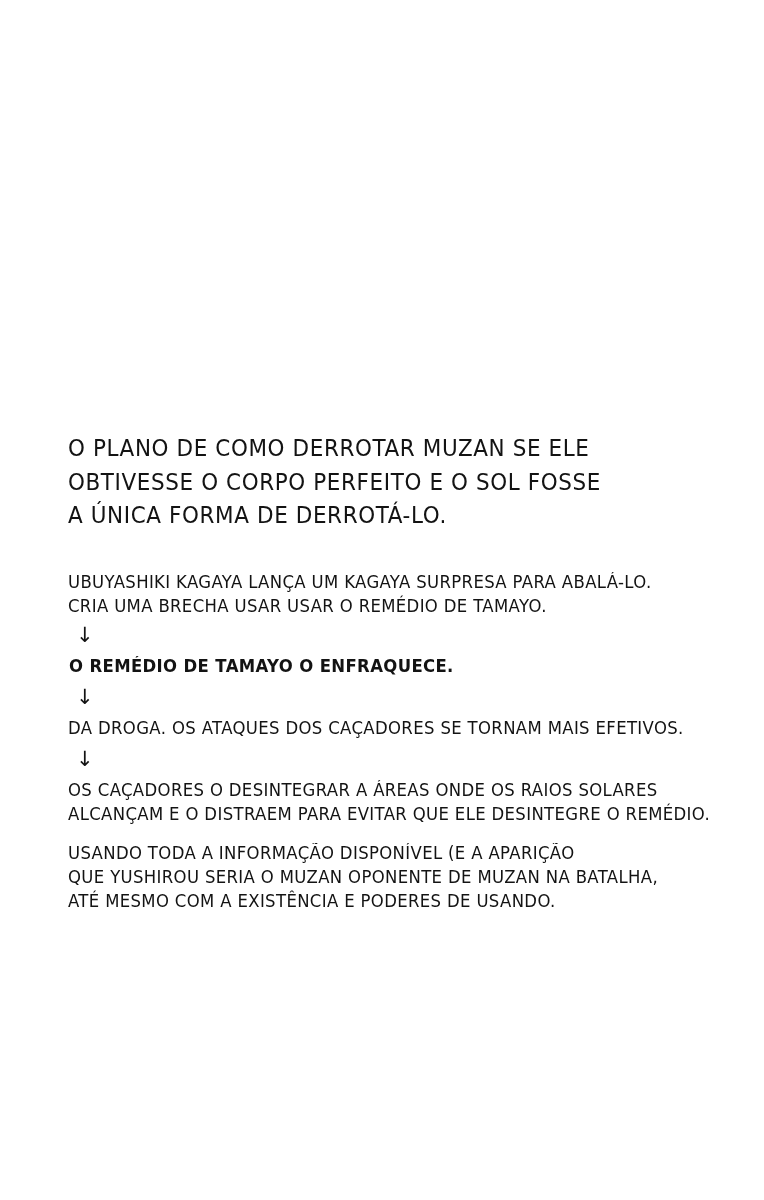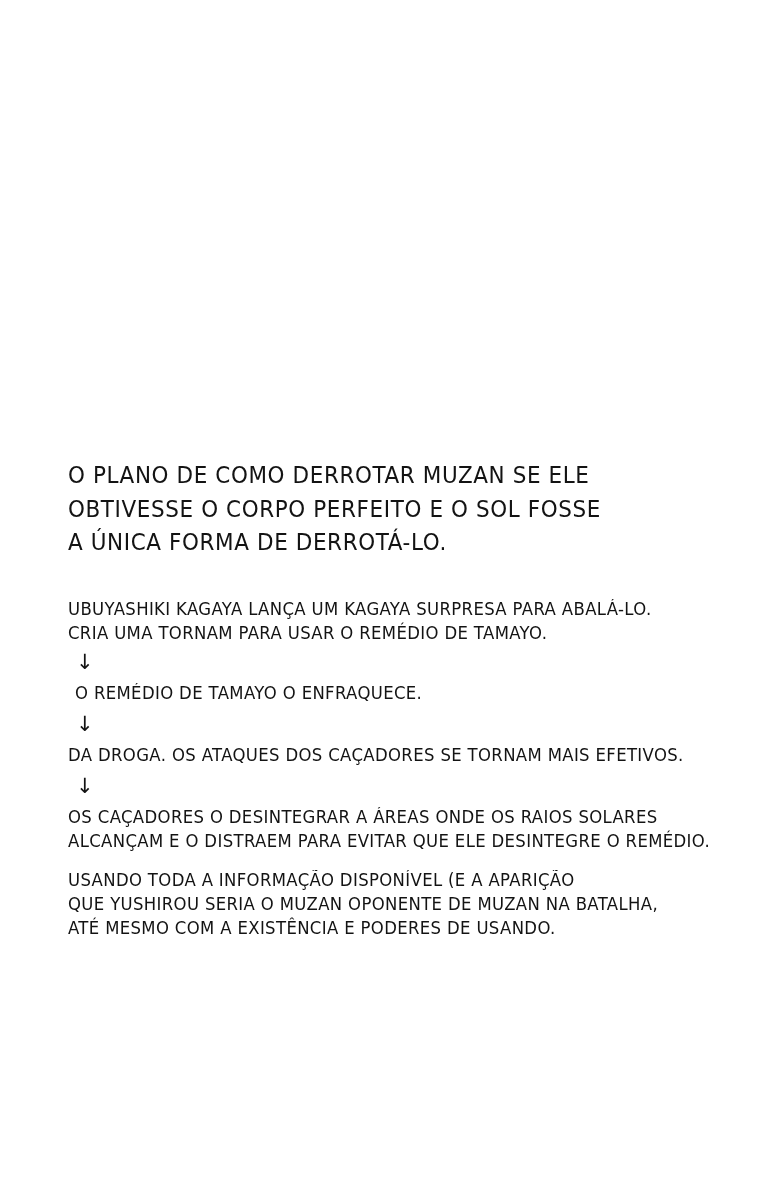--- a/index.html
+++ b/index.html
@@ -16,21 +16,21 @@
     color: #111111;
   }
   .page {
     position: absolute;
     inset: 0;
     background: #ffffff;
   }
   .content {
     position: absolute;
     left: 68px;
-    top: 460px;
+    top: 433px;
     width: 660px;
   }
 
   
   .headline {
     font-size: 21.5px;
     line-height: 1.42;
     letter-spacing: 0.6px;
     font-weight: 400;
     margin: 0 0 44px 0;
@@ -57,37 +57,37 @@
 
   .arrow {
     font-size: 21px;
     line-height: 1;
     color: #131313;
     margin: 9px 0 9px 8px;
     width: 20px;
   }
   .gap-c { height: 18px; }
 
-  .small-ind { margin-left: 7px; }
+  .small-ind { margin-left: 1px; font-weight: bold; }
 </style>
 </head>
 <body>
 
 <div class="page">
   <div class="content">
 
     <div class="headline">
       <div class="l1">O PLANO DE COMO DERROTAR MUZAN SE ELE</div>
       <div class="l2">OBTIVESSE O CORPO PERFEITO E O SOL FOSSE</div>
       <div class="l3">A ÚNICA FORMA DE DERROTÁ-LO.</div>
     </div>
 
     <div class="step">
       <div>UBUYASHIKI KAGAYA LANÇA UM KAGAYA SURPRESA PARA ABALÁ-LO.</div>
-      <div>CRIA UMA TORNAM PARA USAR O REMÉDIO DE TAMAYO.</div>
+      <div>CRIA UMA BRECHA USAR USAR O REMÉDIO DE TAMAYO.</div>
     </div>
 
     <div class="arrow">↓</div>
 
     <div class="step small-ind">
       <div>O REMÉDIO DE TAMAYO O ENFRAQUECE.</div>
     </div>
 
     <div class="arrow">↓</div>
 

